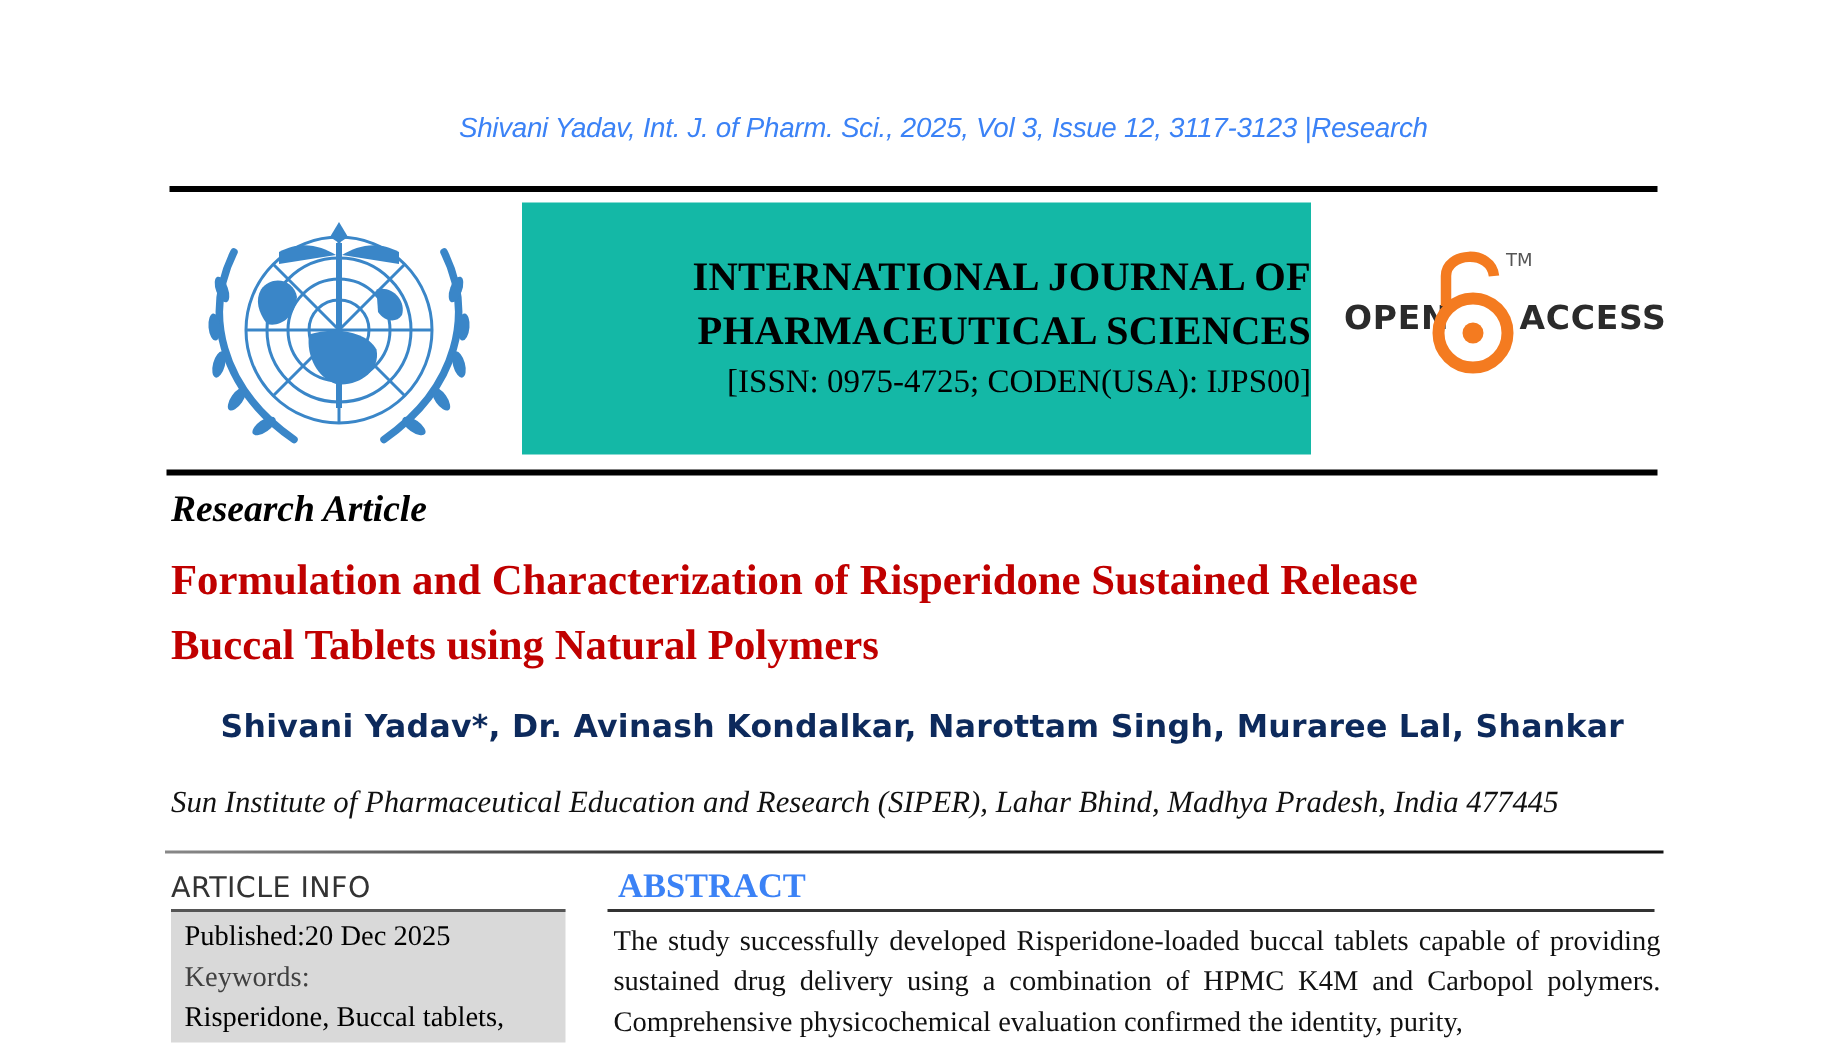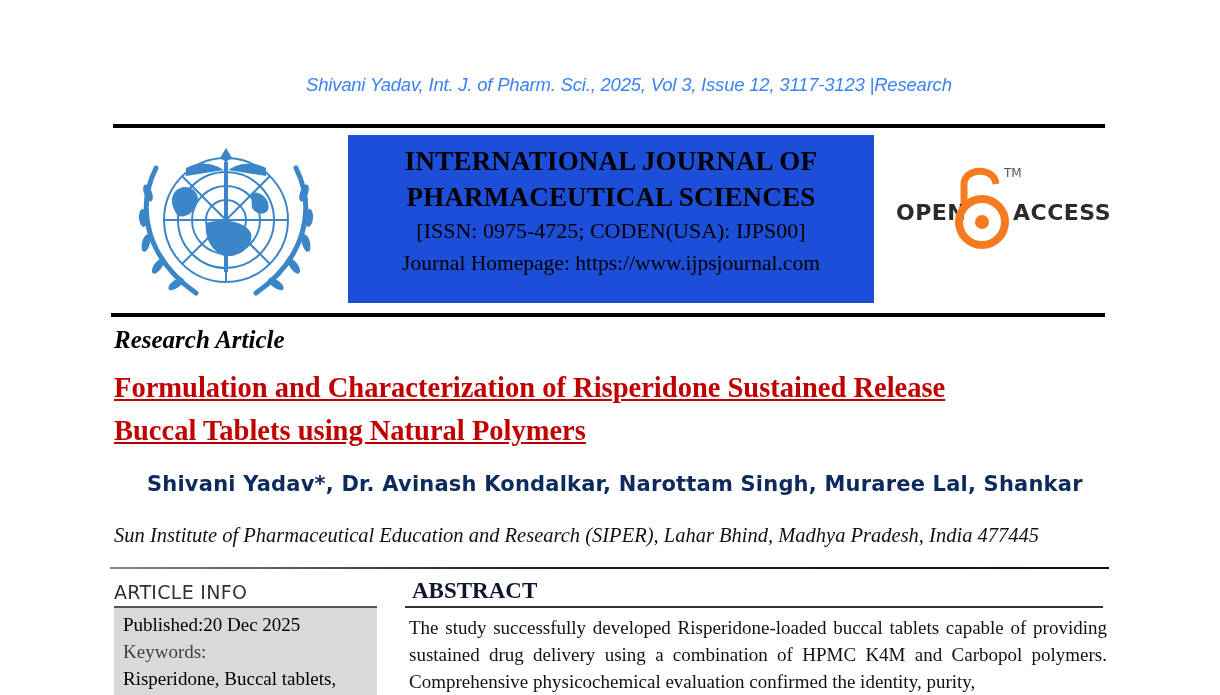--- a/index.html
+++ b/index.html
@@ -11,33 +11,33 @@
     text-align: left; font-family: "Liberation Sans", sans-serif;
     font-style: italic; font-size: 18.5px; color: #3b82f6; letter-spacing: -0.2px;
   }
   .rule-top { position: absolute; left: 113px; top: 124px; width: 992px; height: 4px; background: #000; }
   .rule-bottom { position: absolute; left: 111px; top: 313px; width: 994px; height: 4px; background: #000; }
 
   .emblem { position: absolute; left: 126px; top: 138px; width: 200px; height: 170px; }
 
   .masthead {
     position: absolute; left: 348px; top: 135px; width: 526px; height: 168px;
-    background: #1d4ed8; text-align: center; padding-top: 8px;
+    background: #14b8a6; text-align: right; padding-top: 31px;
   }
   .masthead .jname { font-weight: bold; font-size: 27px; line-height: 36px; letter-spacing: 0.2px; }
   .masthead .issn { font-size: 22px; line-height: 32px; }
   .masthead .home { font-size: 21.5px; line-height: 33px; }
 
   .oa { position: absolute; left: 880px; top: 162px; width: 230px; height: 90px; }
   .oa .word { position: absolute; top: 38px; font-family: "DejaVu Sans", sans-serif; font-weight: bold; font-size: 22px; color: #2b2b2b; letter-spacing: 0.5px; }
 
   .article-type { position: absolute; left: 114px; top: 326px; font-weight: bold; font-size: 25px; font-style: italic; }
   .title {
     position: absolute; left: 114px; top: 366px; width: 1000px;
-    font-weight: bold; font-size: 28.5px; line-height: 43px; color: #c00000; text-decoration: underline;
+    font-weight: bold; font-size: 28.5px; line-height: 43px; color: #c00000;
   }
   .authors {
     position: absolute; left: 114px; top: 472px; font-family: "DejaVu Sans", sans-serif;
     font-weight: bold; font-size: 21px; color: #0d2a5c; letter-spacing: 0.2px; margin-left: 33px;
   }
   .affil {
     position: absolute; left: 114px; top: 524px; width: 996px;
     font-style: italic; font-size: 20.5px; color: #111;
   }
   .rule-affil {
@@ -52,21 +52,21 @@
   .info-box {
     position: absolute; left: 114px; top: 606px; width: 263px; height: 100px;
     background: #d9d9d9; border-top: 2px solid #555; padding: 3px 0 0 9px;
     font-size: 19px; line-height: 27px;
   }
   .info-box .kw-label { color: #404040; }
   .info-box .pub-date { }
 
   .abs-head {
     position: absolute; left: 412px; top: 578px; font-weight: bold; font-size: 23px;
-    color: #0f172a;
+    color: #3b82f6;
   }
   .rule-abs { position: absolute; left: 405px; top: 606px; width: 698px; height: 2px; background: #333; }
   .abstract {
     position: absolute; left: 409px; top: 614px; width: 698px;
     font-size: 19px; line-height: 27px; text-align: justify; color: #111;
   }
 </style>
 </head>
 <body>
 
@@ -109,21 +109,20 @@
     <ellipse cx="180" cy="105" rx="4" ry="9" transform="rotate(-15 180 105)"></ellipse>
     <ellipse cx="168" cy="128" rx="4" ry="9" transform="rotate(-35 168 128)"></ellipse>
     <ellipse cx="150" cy="146" rx="4" ry="9" transform="rotate(-55 150 146)"></ellipse>
   </g>
 </svg>
 
 <div class="masthead">
   <div class="jname">INTERNATIONAL JOURNAL OF</div>
   <div class="jname">PHARMACEUTICAL SCIENCES</div>
   <div class="issn">[ISSN: 0975-4725; CODEN(USA): IJPS00]</div>
-  <div class="home">Journal Homepage: https://www.ijpsjournal.com</div>
 </div>
 
 <div class="oa">
   <span class="word" style="left:16px;">OPEN</span>
   <svg style="position:absolute;left:72px;top:0;" width="60" height="92" viewBox="0 0 60 92">
     <path d="M12 42 L12 22 C12 6 42 4 44 22" fill="none" stroke="#f47b20" stroke-width="7"></path>
     <circle cx="30" cy="60" r="23" fill="none" stroke="#f47b20" stroke-width="8"></circle>
     <circle cx="30" cy="60" r="7" fill="#f47b20"></circle>
   </svg>
   <span style="position:absolute;left:124px;top:4px;font-family:'DejaVu Sans',sans-serif;font-size:12px;color:#555;">TM</span>

